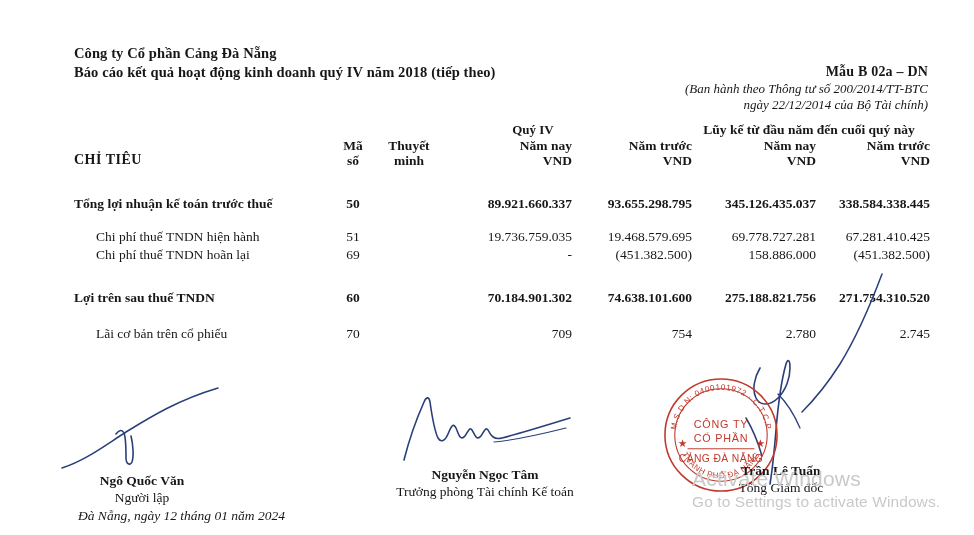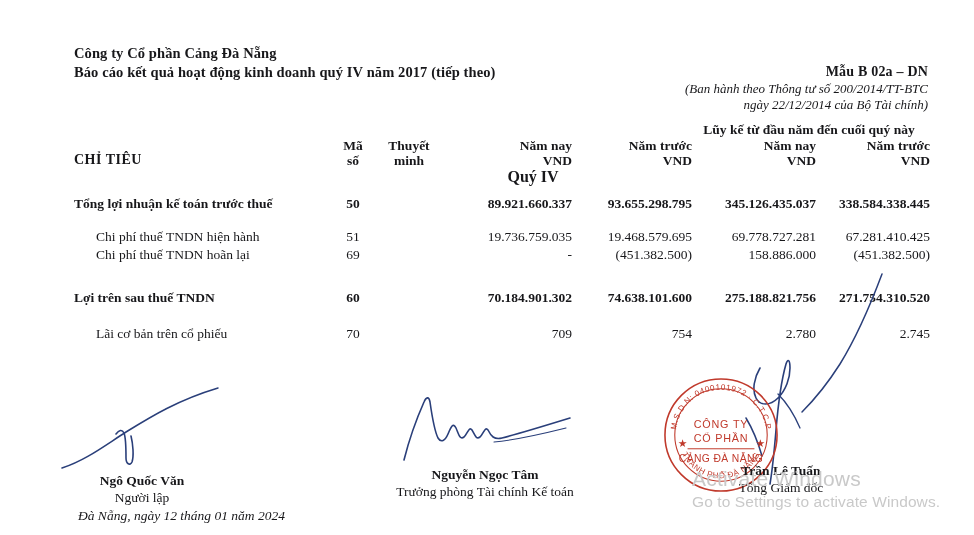--- a/index.html
+++ b/index.html
@@ -90,22 +90,21 @@
   .hdr-stack { display: block; }
   .hdr-sub { display: block; font-weight: bold; }
 
   .grp-quy {
     position: absolute;
     left: 468px;
     top: 122px;
     width: 130px;
     text-align: center;
     font-weight: bold;
-    font-size: 16px;
-    margin-top: 46px;
+    font-size: 13px;
   }
   .grp-luy {
     position: absolute;
     left: 688px;
     top: 122px;
     width: 242px;
     text-align: center;
     font-weight: bold;
     font-size: 13.5px;
   }
@@ -171,21 +170,21 @@
   .watermark .wm1 { font-size: 21px; line-height: 26px; letter-spacing: 0.2px; }
   .watermark .wm2 { font-size: 15.5px; line-height: 19px; letter-spacing: 0.1px; }
 </style>
 </head>
 <body>
 
 <div class="page">
 
   <div class="doc-header">
     <div>Công ty Cổ phần Cảng Đà Nẵng</div>
-    <div>Báo cáo kết quả hoạt động kinh doanh quý IV năm 2017 (tiếp theo)</div>
+    <div>Báo cáo kết quả hoạt động kinh doanh quý IV năm 2018 (tiếp theo)</div>
   </div>
 
   <div class="form-code">
     <div class="code">Mẫu B 02a – DN</div>
     <div class="issued">(Ban hành theo Thông tư số 200/2014/TT-BTC</div>
     <div class="issued">ngày 22/12/2014 của Bộ Tài chính)</div>
   </div>
 
   <div class="grp-quy">Quý IV</div>
   <div class="grp-luy">Lũy kế từ đầu năm đến cuối quý này</div>

